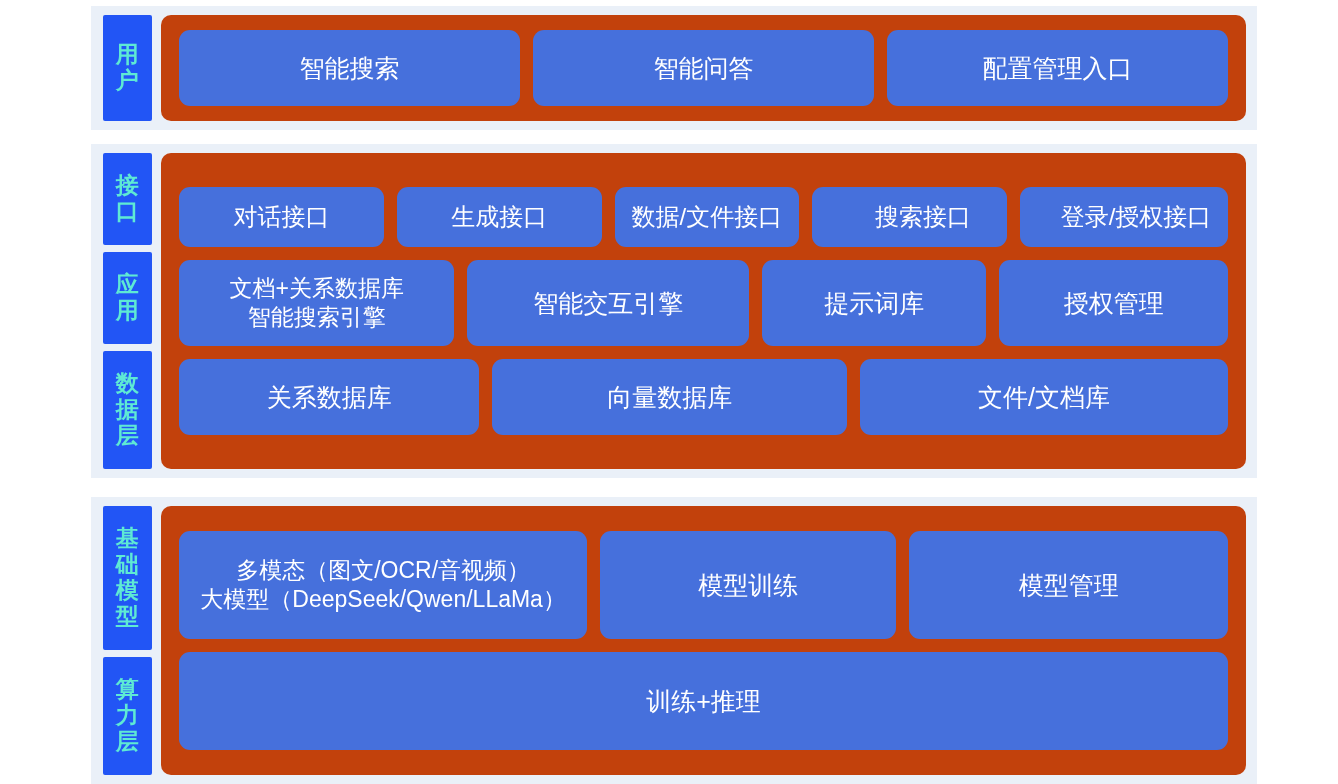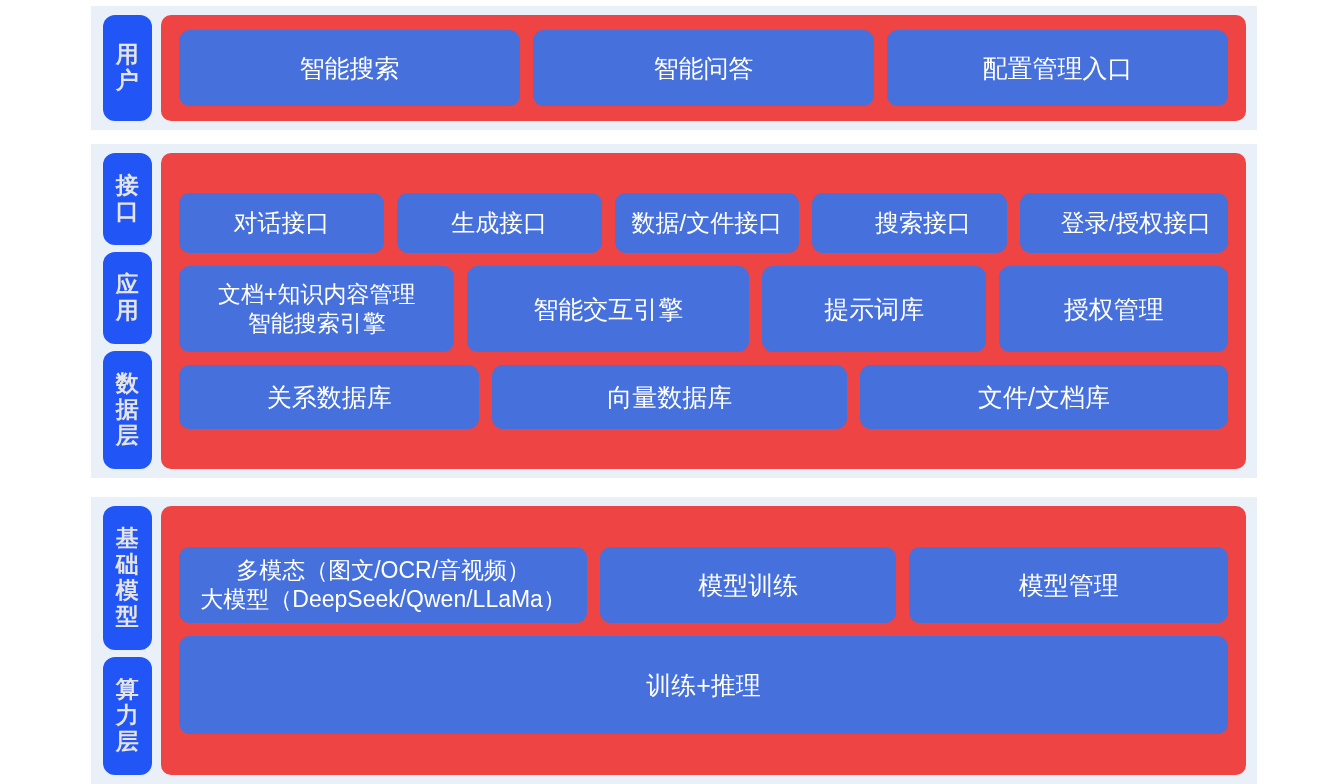--- a/index.html
+++ b/index.html
@@ -44,30 +44,30 @@
     width: 61px;
     flex: 0 0 61px;
     display: flex;
     flex-direction: column;
     padding: 9px 0 9px 12px;
     box-sizing: border-box;
     gap: 7px;
   }
   .vtab {
     background: #2255f5;
-    border-radius: 12px;
+    border-radius: 2px;
     width: 49px;
     display: flex;
     align-items: center;
     justify-content: center;
     font-weight: 700;
     font-size: 23px;
     line-height: 1.12;
     letter-spacing: 0.5px;
-    color: #e5e5e5;
+    color: #5eead4;
     writing-mode: horizontal-tb;
     text-align: center;
     box-sizing: border-box;
     word-break: break-all;
     padding: 4px 0;
   }
   
   #section-user .vtab      { flex: 1 1 auto; }
   #section-platform .vtab  { flex: 1 1 auto; }
   #section-infra .vtab     { flex: 1 1 auto; }
@@ -80,21 +80,21 @@
 
   .vtab-text {
     display: block;
     width: 26px;
     white-space: normal;
   }
 
   
   .panel {
     flex: 1 1 auto;
-    background: #ef4444;
+    background: #c2410c;
     border-radius: 10px;
     margin: 9px 11px 9px 9px;
     padding: 14px 18px;
     display: flex;
     flex-direction: column;
     justify-content: center;
     box-sizing: border-box;
     gap: 13px;
   }
 
@@ -135,27 +135,27 @@
   #box-api-auth    { flex: 1.05 1 0; padding-left: 32px; }
 
   
   #row-app { height: 86px; }
   #box-app-doc     { flex: 1.22 1 0; font-size: 23px; line-height: 1.25; }
   #box-app-engine  { flex: 1.25 1 0; }
   #box-app-prompt  { flex: 0.98 1 0; }
   #box-app-authz   { flex: 1.00 1 0; }
 
   
-  #row-data { height: 64px; }
+  #row-data { height: 76px; }
   #box-data-rel    { flex: 1.05 1 0; }
   #box-data-vec    { flex: 1.25 1 0; }
   #box-data-file   { flex: 1.30 1 0; }
 
   
-  #row-model { height: 76px; }
+  #row-model { height: 108px; }
   #box-model-multi { flex: 1.40 1 0; font-size: 23px; line-height: 1.28; }
   #box-model-train { flex: 1.00 1 0; }
   #box-model-manage{ flex: 1.08 1 0; }
 
   
   #row-compute { height: 98px; }
   #box-compute-train { flex: 1.00 1 0; }
   #box-compute-infer { flex: 1.18 1 0; }
 </style>
 </head>
@@ -194,21 +194,21 @@
 
       <div class="row" id="row-api">
         <div class="box" id="box-api-dialog">对话接口</div>
         <div class="box" id="box-api-generate">生成接口</div>
         <div class="box" id="box-api-data">数据/文件接口</div>
         <div class="box" id="box-api-search">搜索接口</div>
         <div class="box" id="box-api-auth">登录/授权接口</div>
       </div>
 
       <div class="row" id="row-app">
-        <div class="box" id="box-app-doc">文档+知识内容管理
+        <div class="box" id="box-app-doc">文档+关系数据库
 智能搜索引擎</div>
         <div class="box" id="box-app-engine">智能交互引擎</div>
         <div class="box" id="box-app-prompt">提示词库</div>
         <div class="box" id="box-app-authz">授权管理</div>
       </div>
 
       <div class="row" id="row-data">
         <div class="box" id="box-data-rel">关系数据库</div>
         <div class="box" id="box-data-vec">向量数据库</div>
         <div class="box" id="box-data-file">文件/文档库</div>

